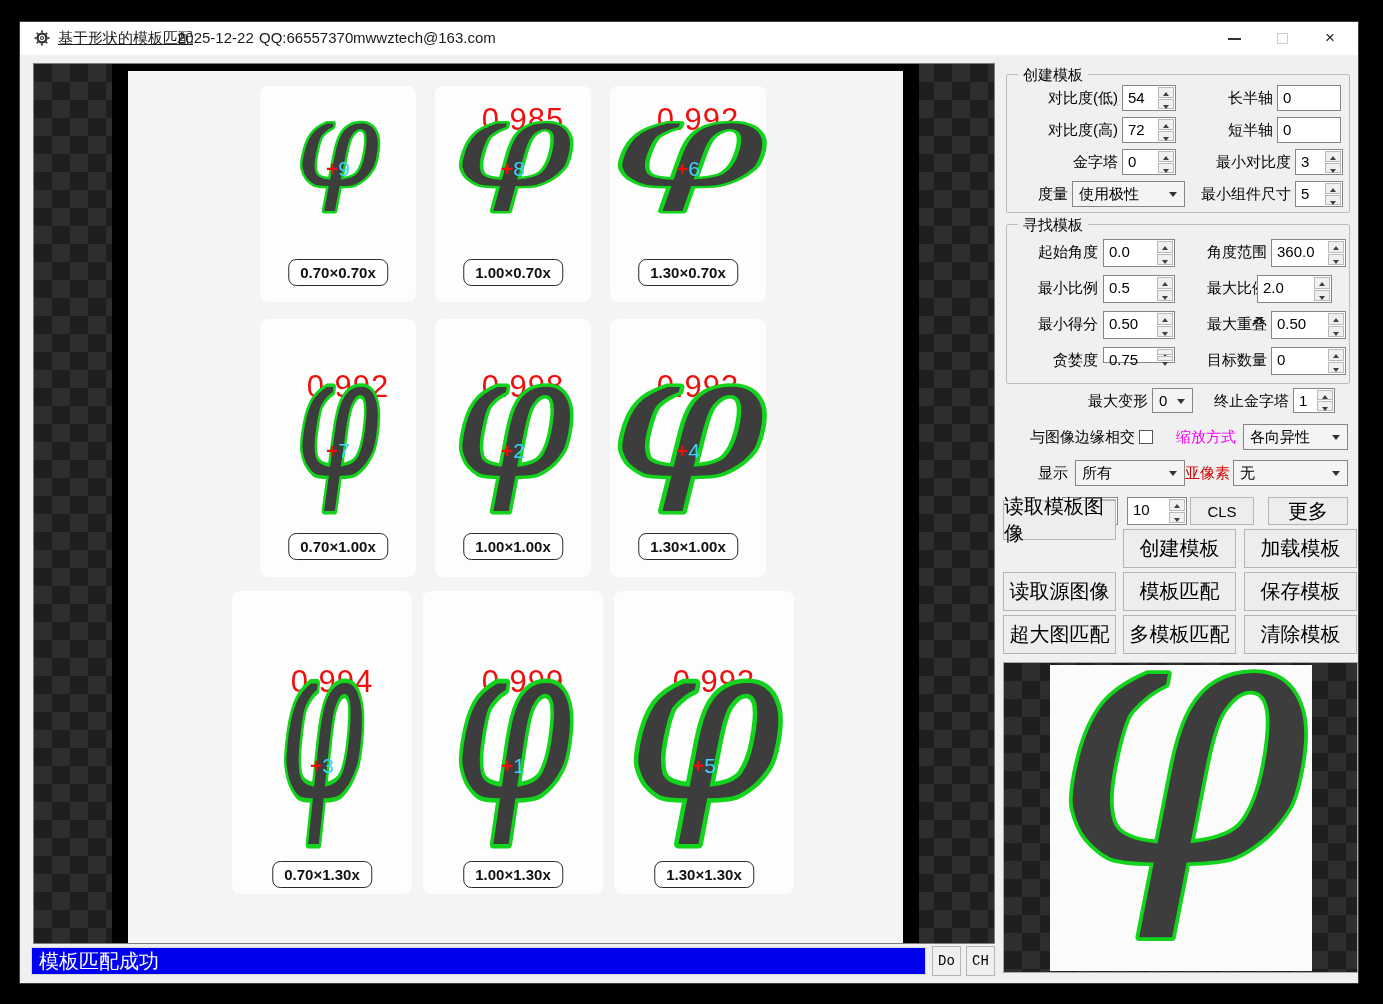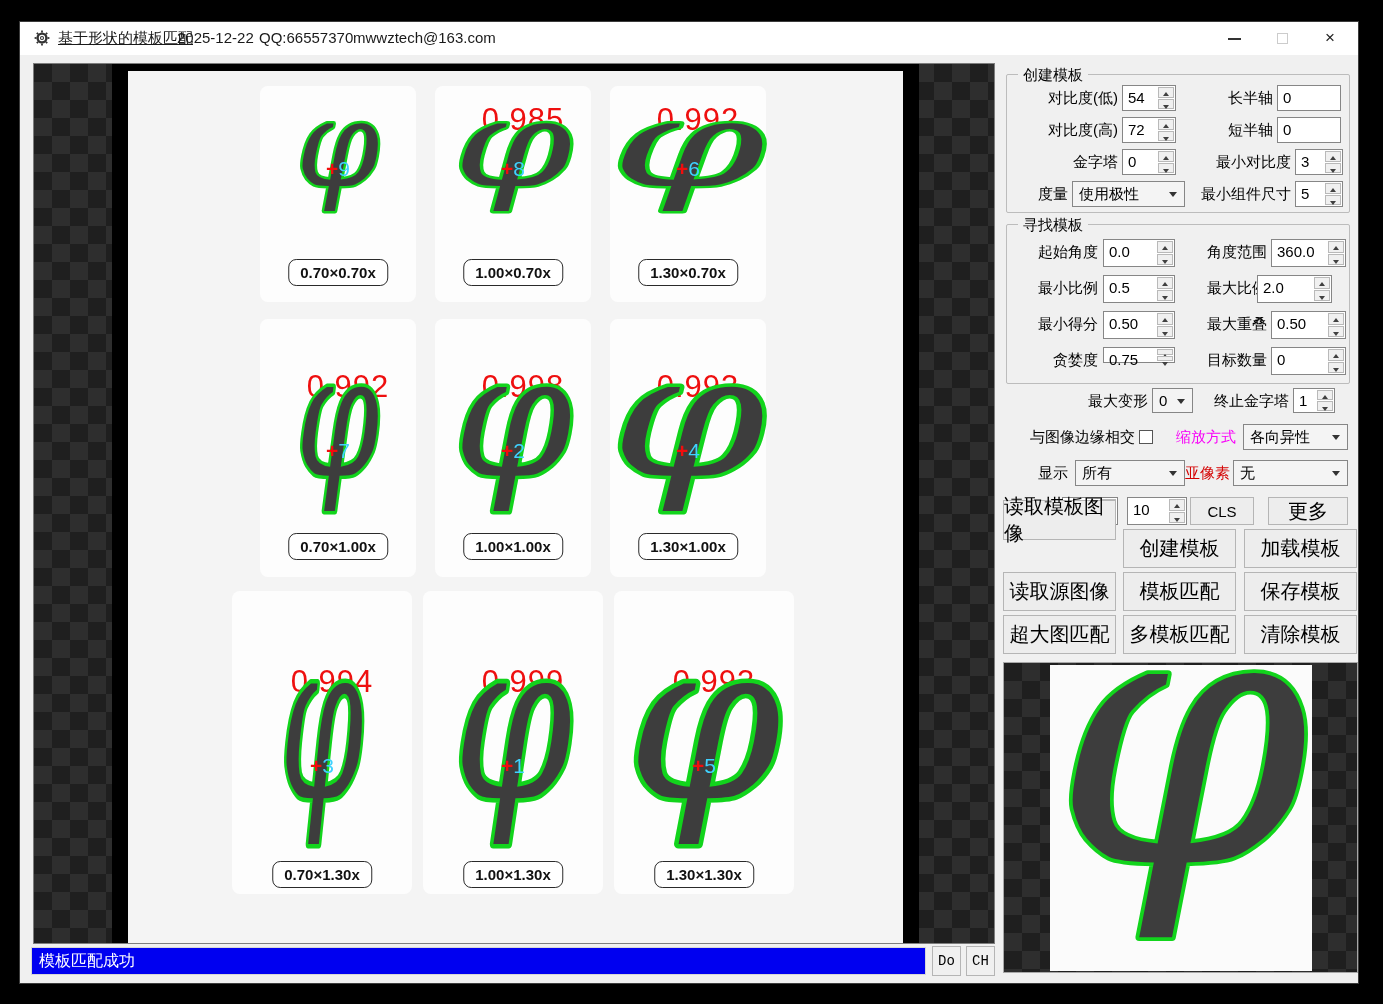--- a/index.html
+++ b/index.html
@@ -80,21 +80,21 @@
   .lbl-magenta { color:#f800f8; }
   .lbl-red { color:#d40000; }
 
   
   .preview { position:absolute; left:983px; top:640px; width:355px; height:311px;
              border:1px solid #a8a8a8; overflow:hidden; }
   .pv-white { position:absolute; left:46px; top:2px; width:262px; height:306px; background:#fbfbfb; }
 
   
   .statusbar { position:absolute; left:11px; top:925px; width:895px; height:28px;
-               background:#0000f0; border:1px solid #d7d7d7; color:#fff; font-size:16px;
+               background:#0000f0; border:1px solid #d7d7d7; color:#fff; font-size:20px;
                line-height:26px; padding-left:7px; }
   .sbtn { position:absolute; top:924px; width:29px; height:30px; background:#f0f0f0;
           border:1px solid #b5b5b5; font-family:"Liberation Mono", monospace; font-size:14px;
           color:#000; display:flex; align-items:center; justify-content:center; }
   .sbtn-do { left:912px; } .sbtn-ch { left:946px; }
 </style>
 </head>
 <body>
 
 <div id="app">

